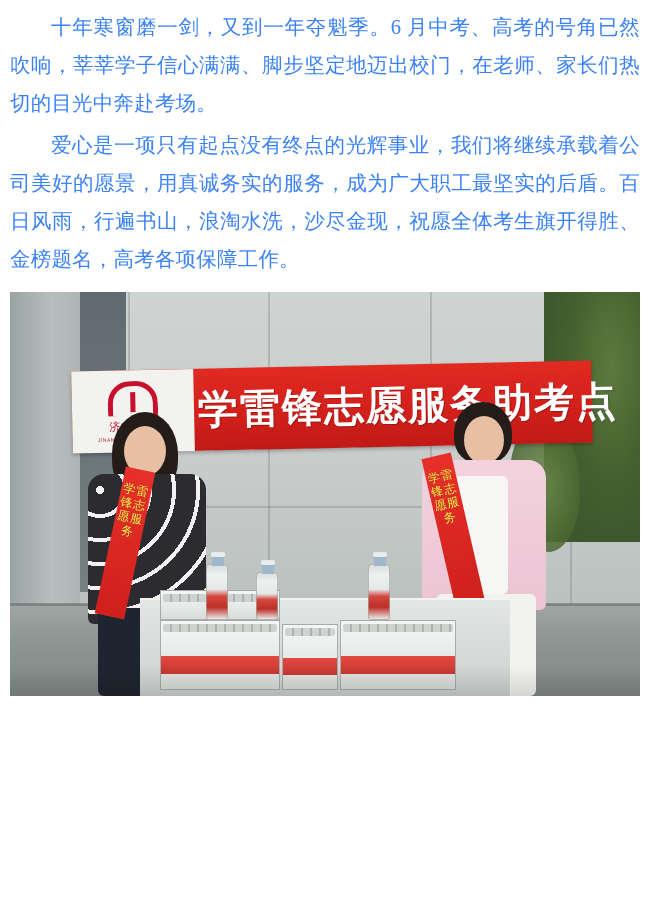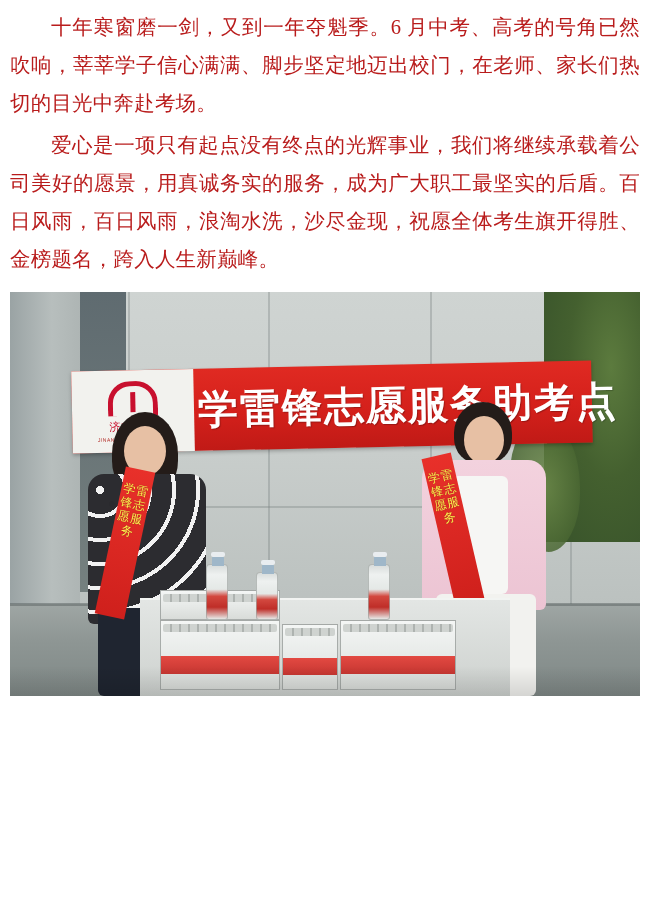--- a/index.html
+++ b/index.html
@@ -19,21 +19,21 @@
     height: 916px;
     box-sizing: border-box;
     padding: 0 10px;
   }
   .article {
     padding-top: 8px;
   }
   .para {
     font-size: 20.5px;
     line-height: 38px;
-    color: #b91c1c;
+    color: #3b82f6;
     text-align: justify;
     text-justify: inter-ideograph;
     margin: 0 0 4px 0;
     text-indent: 2em;
     letter-spacing: 0.2px;
     word-break: break-all;
   }
   .figure {
     position: relative;
     margin-top: 14px;
@@ -267,21 +267,21 @@
     background: linear-gradient(to bottom, rgba(0,0,0,0), rgba(0,0,0,0.12));
   }
 </style>
 </head>
 <body>
 
 <div class="page">
 
   <div class="article">
     <p class="para">十年寒窗磨一剑，又到一年夺魁季。6 月中考、高考的号角已然吹响，莘莘学子信心满满、脚步坚定地迈出校门，在老师、家长们热切的目光中奔赴考场。</p>
-    <p class="para">爱心是一项只有起点没有终点的光辉事业，我们将继续承载着公司美好的愿景，用真诚务实的服务，成为广大职工最坚实的后盾。百日风雨，百日风雨，浪淘水洗，沙尽金现，祝愿全体考生旗开得胜、金榜题名，跨入人生新巅峰。</p>
+    <p class="para">爱心是一项只有起点没有终点的光辉事业，我们将继续承载着公司美好的愿景，用真诚务实的服务，成为广大职工最坚实的后盾。百日风雨，行遍书山，浪淘水洗，沙尽金现，祝愿全体考生旗开得胜、金榜题名，高考各项保障工作。</p>
   </div>
 
   <div class="figure">
     <div class="photo">
 
       <div class="wall"></div>
       <div class="wall-seam v1"></div>
       <div class="wall-seam v2"></div>
       <div class="wall-seam v3"></div>
       <div class="wall-seam v4"></div>

